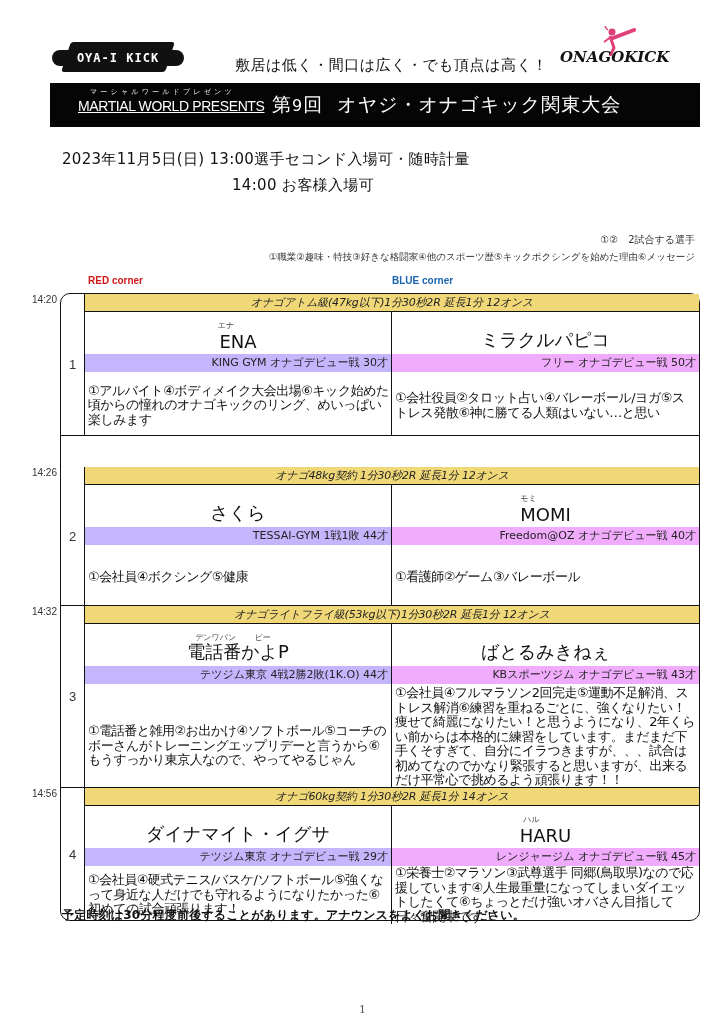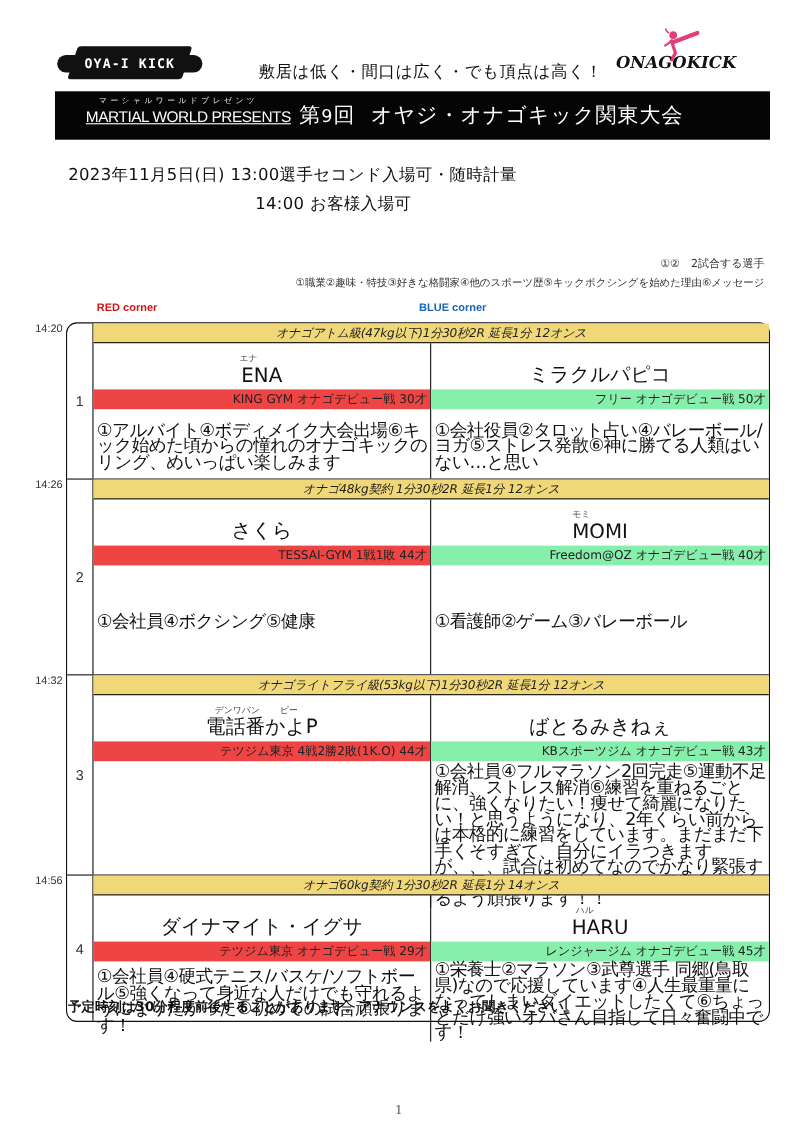--- a/index.html
+++ b/index.html
@@ -64,21 +64,21 @@
     .note1 {
       position: absolute; right: 30px; top: 233px; font-size: 10px; color: #333;
     }
     .note2 {
       position: absolute; right: 30px; top: 251px; font-size: 9.5px; color: #333;
     }
     .corner-red {
       position: absolute; left: 88px; top: 275px; font: bold 10px "Liberation Sans", sans-serif; color: #d01818; text-align: right;
     }
     .corner-blue {
-      position: absolute; left: 381px; top: 275px; font: bold 10px "Liberation Sans", sans-serif; color: #1b64b0;
+      position: absolute; left: 392px; top: 275px; font: bold 10px "Liberation Sans", sans-serif; color: #1b64b0;
     }
 
     
     .bouts {
       position: absolute; left: 60px; top: 293px; width: 640px;
       border-top: 1.5px solid #111; border-left: 1.5px solid #111; border-right: 1.5px solid #111;
       border-bottom: 1.5px solid #111;
       border-radius: 10px;
     }
     .bout {
@@ -109,29 +109,29 @@
       position: absolute; left: 0; right: 0; top: 8px; font-size: 8px; color: #444; text-align: center;
     }
     .fighter-name {
       position: absolute; left: 0; right: 0; bottom: 2px; font-size: 18px; color: #111; text-align: center;
       font-family: "DejaVu Sans", sans-serif;
     }
     .info-bar {
       height: 18px; text-align: right; padding-right: 3px; font-size: 11px; line-height: 18px; color: #222;
       white-space: nowrap; overflow: hidden;
     }
-    .corner.red .info-bar { background: #ef4444; }
-    .corner.blue .info-bar { background: #86efac; }
+    .corner.red .info-bar { background: #c4b5fd; }
+    .corner.blue .info-bar { background: #f0abfc; }
     .profile {
       flex: 1; display: flex; align-items: center; padding: 0 2px 0 3px;
-      font-size: 16px; line-height: 14.5px; color: #111; letter-spacing: -0.5px;
+      font-size: 13px; line-height: 14.5px; color: #111; letter-spacing: -0.5px;
     }
 
     .b1 { height: 142px; }
-    .b2 { height: 178px; }
+    .b2 { height: 139px; margin-top: 31px; }
     .b3 { height: 182px; }
     .b4 { height: 132px; }
     .b1 .profile, .b2 .profile { padding-top: 4px; }
 
     .footer-note {
       position: absolute; left: 62px; top: 907px; font-size: 12px; color: #111; font-weight: bold; letter-spacing: 0.2px;
     }
     .page-num {
       position: absolute; left: 0; right: 0; top: 1003px; text-align: center; font: 11px "DejaVu Serif", serif; color: #555;
     }
@@ -244,20 +244,23 @@
     <div class="num-col">3</div>
     <div class="content">
       <div class="rule-bar">オナゴライトフライ級(53kg以下)1分30秒2R  延長1分  12オンス</div>
       <div class="corners">
         <div class="corner red">
           <div class="fighter-name-wrap">
             <div class="ruby" style="padding-right:10px">デンワバン　　 ピー</div>
             <div class="fighter-name">電話番かよP</div>
           </div>
           <div class="info-bar">テツジム東京  4戦2勝2敗(1K.O)  44才</div>
+          <div class="profile" style="padding-top:20px">
+              <span>①電話番と雑用②お出かけ④ソフトボール⑤コーチのボーさんがトレーニングエップリデーと言うから⑥もうすっかり東京人なので、やってやるじゃん</span>
+            </div>
         </div>
         <div class="corner blue">
           <div class="fighter-name-wrap">
             <div class="ruby"></div>
             <div class="fighter-name">ばとるみきねぇ</div>
           </div>
           <div class="info-bar">KBスポーツジム  オナゴデビュー戦  43才</div>
           <div class="profile" style="align-items:flex-start;padding-top:2px">
               <span>①会社員④フルマラソン2回完走⑤運動不足解消、ストレス解消⑥練習を重ねるごとに、強くなりたい！痩せて綺麗になりたい！と思うようになり、2年くらい前からは本格的に練習をしています。まだまだ下手くそすぎて、自分にイラつきますが、、、試合は初めてなのでかなり緊張すると思いますが、出来るだけ平常心で挑めるよう頑張ります！！</span>
             </div>

